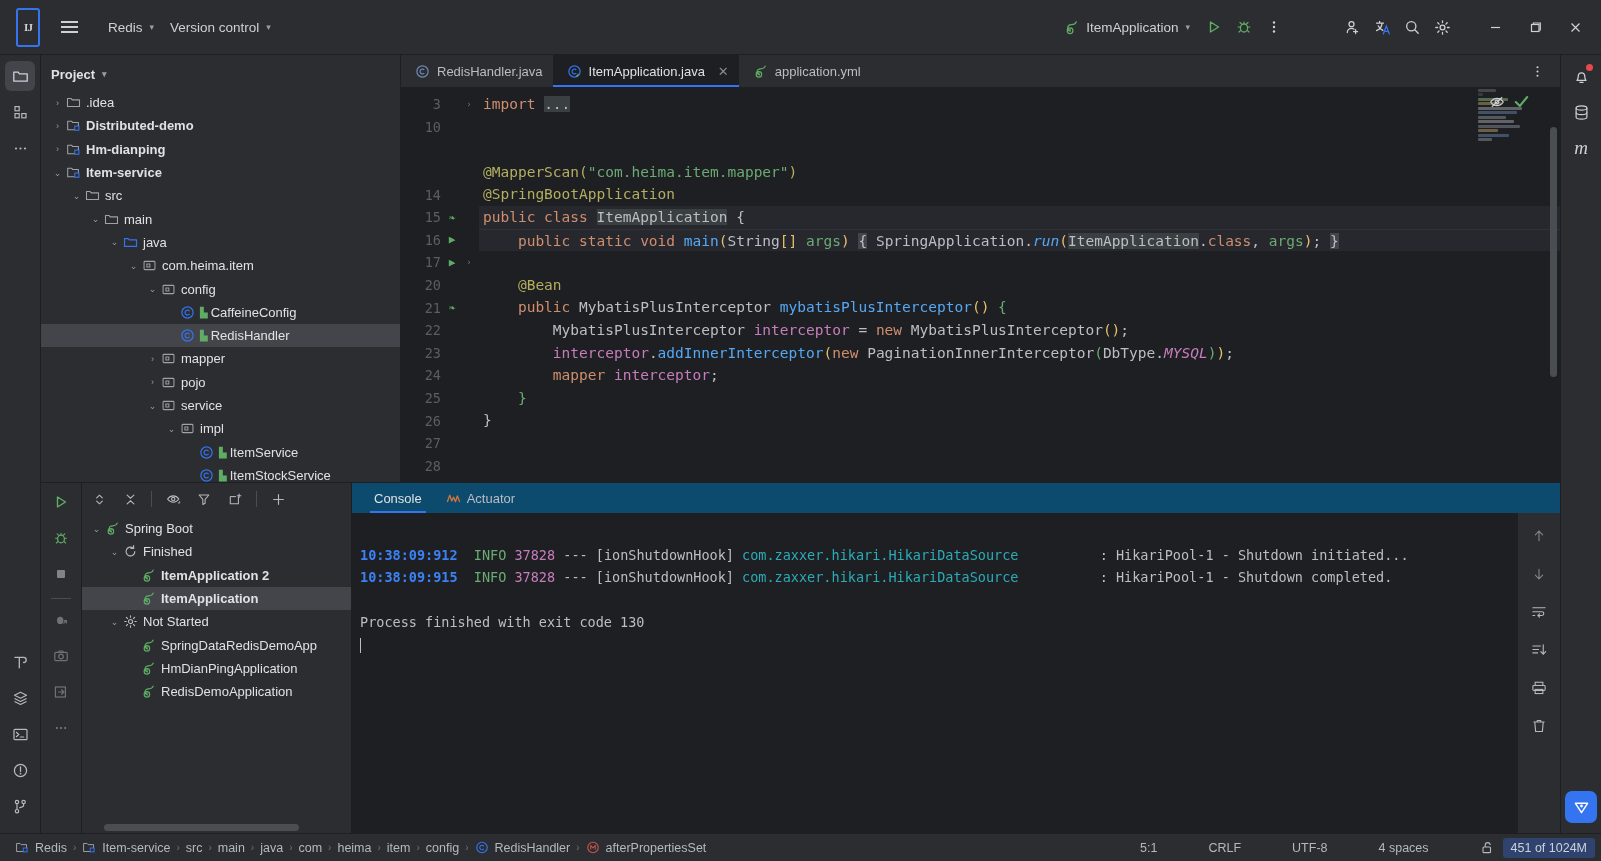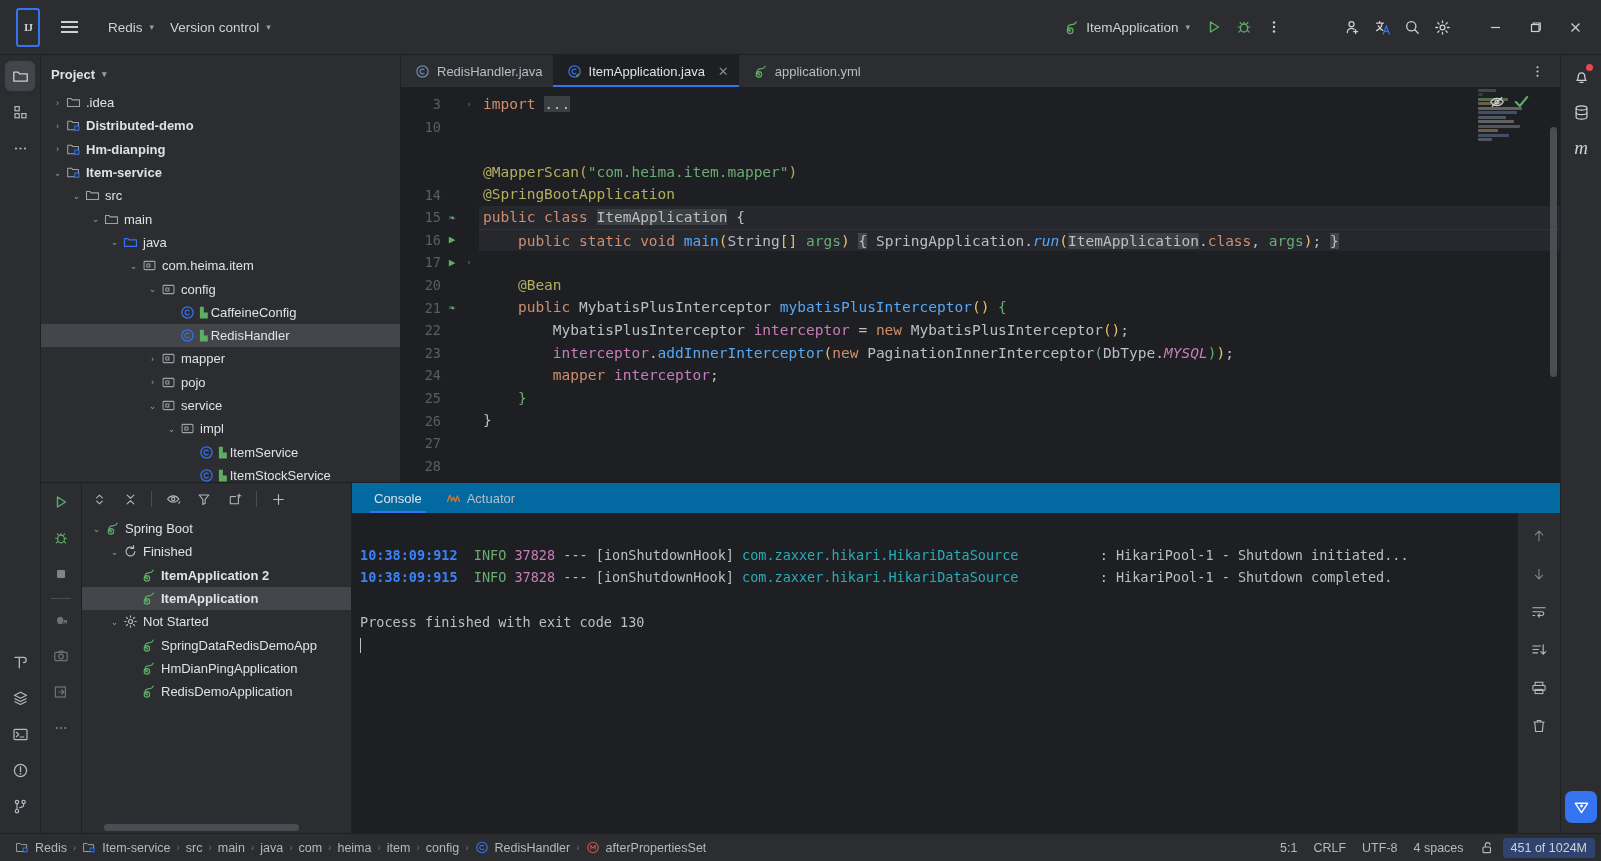--- a/index.html
+++ b/index.html
@@ -144,21 +144,21 @@
   .svc-head-right { margin-left:auto; display:flex; align-items:center; gap:2px;}
   .svc-body { flex:1 1 auto; display:flex; min-height:0; }
   .svc-left { width: 270px; flex:0 0 270px; display:flex; flex-direction:column; border-right:1px solid #1e1f22;}
   .svc-toolbar { height:32px; flex:0 0 32px; display:flex; align-items:center; gap:1px; padding-left:2px; }
   .sep-v { width:1px; height:16px; background:#4a4d52; margin:0 5px;}
   .svc-tree { flex:1 1 auto; padding-top:2px; overflow:hidden;}
   .svc-hscroll { height:12px; flex:0 0 12px; position:relative;}
   .svc-hscroll-thumb { position:absolute; left:22px; top:3px; width:195px; height:7px; background:#4a4d52; border-radius:4px;}
 
   .svc-right { flex:1 1 auto; display:flex; flex-direction:column; min-width:0; background:#1e1f22;}
-  .console-tabs { height:30px; flex:0 0 30px; display:flex; align-items:flex-end; background:#0369a1; padding-left:10px;}
+  .console-tabs { height:30px; flex:0 0 30px; display:flex; align-items:flex-end; background:#0c4a6e; padding-left:10px;}
   .ctab { height:30px; display:flex; align-items:center; gap:6px; padding:0 12px; font-size:13px; color:#b9bdc4; cursor:pointer; position:relative;}
   .ctab.active { color:#dfe1e5; }
   .ctab.active:after { content:''; position:absolute; left:8px; right:8px; bottom:0; height:2px; background:#3574f0;}
   .console-row { flex:1 1 auto; display:flex; min-height:0;}
   .console {
     flex:1 1 auto; background:#1e1f22; font-family:"DejaVu Sans Mono", monospace;
     font-size:13.5px; color:#bcbec4; padding:8px 0 0 8px; overflow:hidden; white-space:pre; line-height:22.6px;
   }
   .c-time { color:#3b82f6;font-weight:bold; }
   .c-info { color:#6aab73; }
@@ -170,21 +170,21 @@
   .console-rail { width:42px; flex:0 0 42px; background:#2b2d30; display:flex; flex-direction:column; align-items:center; padding-top:8px; gap:2px;}
 
   
   .statusbar {
     height: 28px; flex:0 0 28px; background:#2b2d30; display:flex; align-items:center;
     font-size:12.5px; color:#b4b8bf; padding:0 6px 0 10px; gap:0; border-top:1px solid #1e1f22;
   }
   .crumb { display:flex; align-items:center; gap:6px; padding:2px 5px; border-radius:3px; cursor:pointer; white-space:nowrap;}
   .crumb-sep { color:#6e7278; font-size:10px; padding:0 1px;}
   .sb-spacer { flex:1 1 auto; }
-  .sb-item { padding:3px 8px; border-radius:3px; cursor:pointer; white-space:nowrap;}
+  .sb-item { padding:3px 8px; border-radius:3px; cursor:pointer; white-space:nowrap;margin-left:35px;}
   .sb-mem { background:#2f436e; color:#cdd2da; padding:3px 8px; border-radius:3px; cursor:pointer;}
   .yicon { color:#e5484d; font-weight:bold; font-size:15px; font-family:"Liberation Serif", serif; padding:0 6px;}
 
   .blue-fab {
     position:absolute; right:4px; bottom:38px; width:32px; height:32px; border-radius:7px;
     background:#3574f0; display:flex; align-items:center; justify-content:center; cursor:pointer;
   }
   svg { display:block; }
 </style>
 </head>

